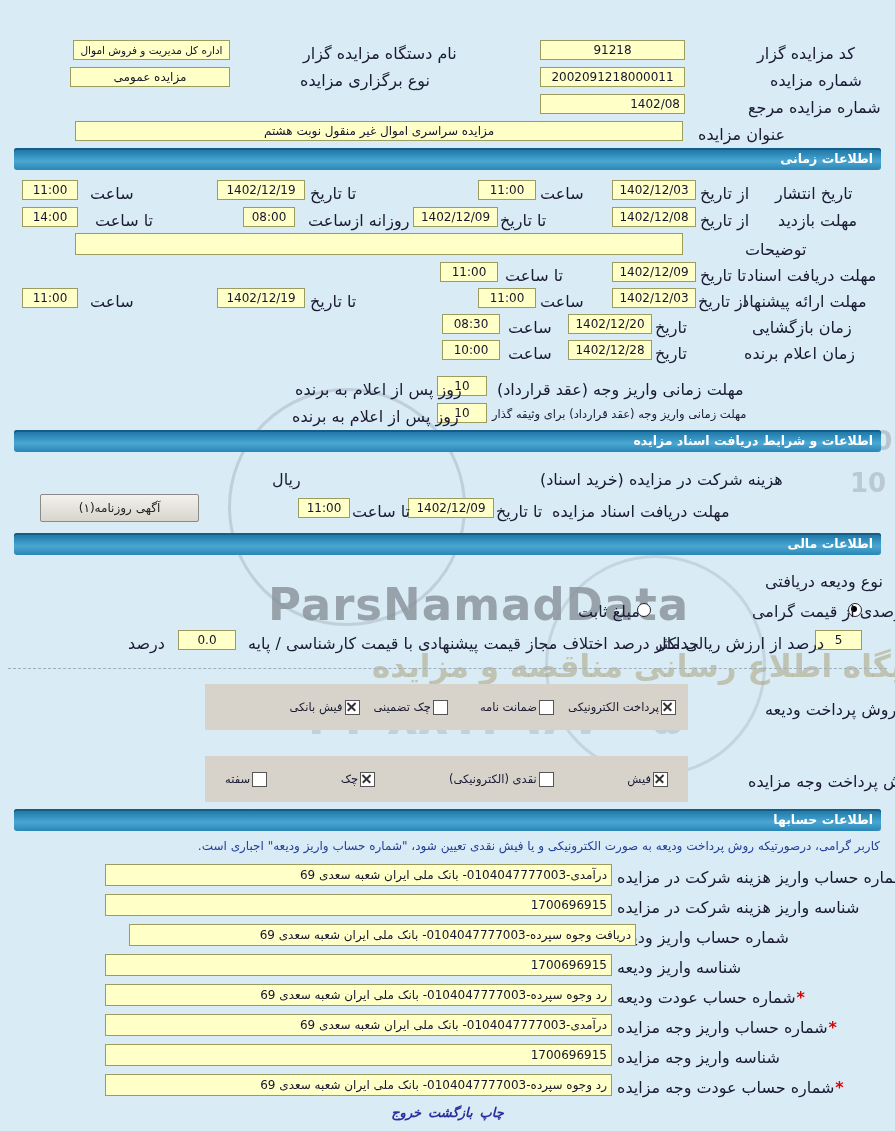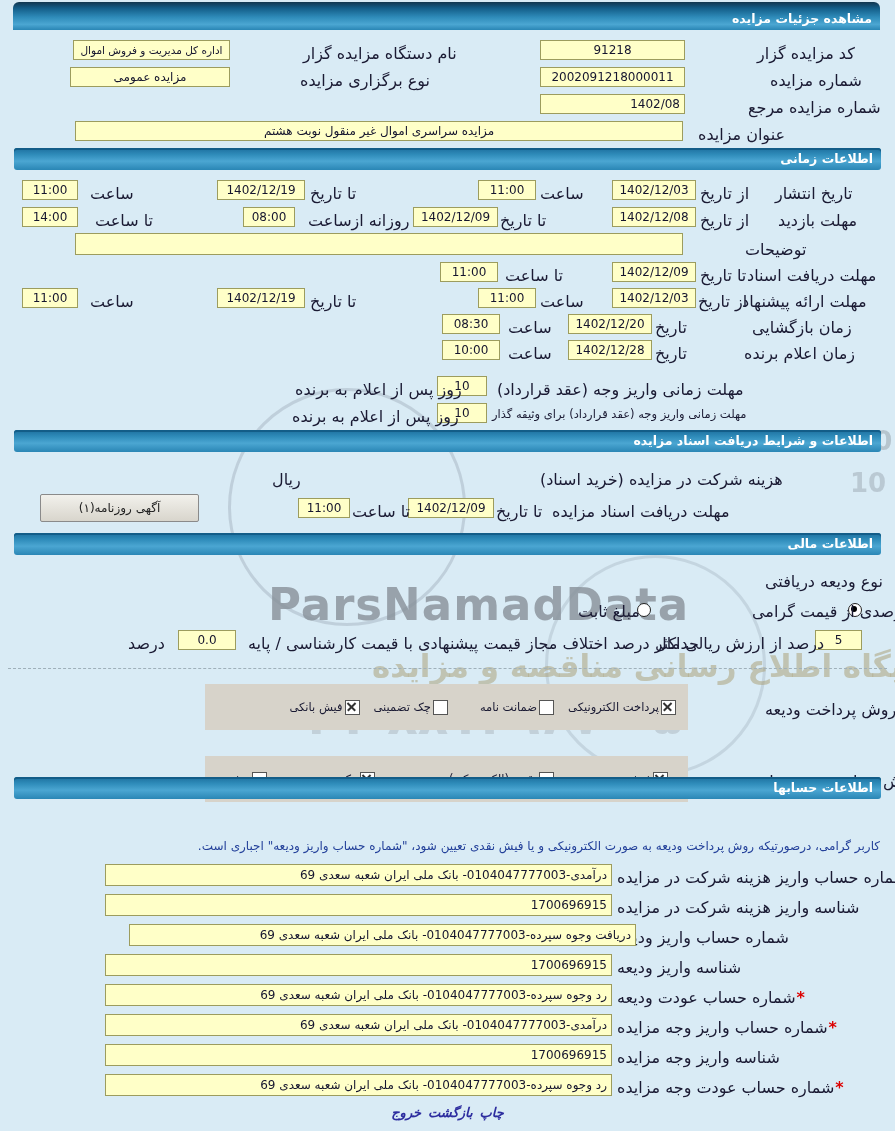--- a/index.html
+++ b/index.html
@@ -43,23 +43,20 @@
 <div id="page">
 
   <div class="ring" style="left:228px;top:388px;width:232px;height:232px;border:3px solid rgba(125,138,150,0.28);"></div>
   <div class="ring" style="left:545px;top:555px;width:215px;height:215px;border:3px solid rgba(125,138,150,0.22);"></div>
   <div class="wm" style="left:838px;top:426px;font-size:26px;font-weight:bold;color:rgba(140,150,160,0.45);direction:ltr;">9001</div>
   <div class="wm" style="left:850px;top:468px;font-size:26px;font-weight:bold;color:rgba(140,150,160,0.4);direction:ltr;">10</div>
   <div class="wm" style="left:268px;top:578px;font-size:45px;font-weight:bold;letter-spacing:1px;color:rgba(135,144,152,0.8);direction:ltr;">ParsNamadData</div>
   <div class="wm" style="left:372px;top:648px;font-size:31px;font-weight:bold;color:rgba(168,156,112,0.5);">پایگاه اطلاع رسانی مناقصه و مزایده</div>
   <div class="wm" style="left:275px;top:688px;font-size:50px;font-weight:bold;color:rgba(148,154,160,0.33);direction:ltr;">۰۲۱-۸۸۱۴۹۶۷۰-۵</div>
 
-  <div class="bar0">
-    <span>مشاهده جزئیات مزایده</span>
-  </div>
 
   <span class="lbl" style="left:757px;top:44px;">کد مزایده گزار</span>
   <div class="fld ctr" style="left:540px;top:40px;width:145px;">91218</div>
   <span class="lbl" style="left:303px;top:44px;">نام دستگاه مزایده گزار</span>
   <div class="fld ctr" style="left:73px;top:40px;width:157px;font-size:10.5px;">اداره کل مدیریت و فروش اموال</div>
 
   <span class="lbl" style="left:770px;top:71px;">شماره مزایده</span>
   <div class="fld ctr" style="left:540px;top:67px;width:145px;">2002091218000011</div>
   <span class="lbl" style="left:300px;top:71px;">نوع برگزاری مزایده</span>
   <div class="fld ctr" style="left:70px;top:67px;width:160px;">مزایده عمومی</div>
@@ -199,21 +196,21 @@
     <span class="cbi">
         <span class="cb on"></span>
         <span>چک</span>
       </span>
     <span class="cbi">
         <span class="cb"></span>
         <span>سفته</span>
       </span>
   </div>
 
-  <div class="bar" style="top:777px;">
+  <div class="bar" style="top:809px;">
     <span>اطلاعات حسابها</span>
   </div>
 
   <div class="notice" style="right:15px;top:839px;">کاربر گرامی، درصورتیکه روش پرداخت ودیعه به صورت الکترونیکی و یا فیش نقدی تعیین شود، "شماره حساب واریز ودیعه" اجباری است.</div>
 
   <span class="lbl" style="left:617px;top:868px;"><span>شماره حساب واریز هزینه شرکت در مزایده</span></span>
   <div class="fld numr" style="left:105px;top:864px;width:507px;height:22px;">درآمدی-0104047777003- بانک ملی ایران شعبه سعدی 69</div>
 
   <span class="lbl" style="left:617px;top:898px;"><span>شناسه واریز هزینه شرکت در مزایده</span></span>
   <div class="fld numr" style="left:105px;top:894px;width:507px;height:22px;">1700696915</div>

